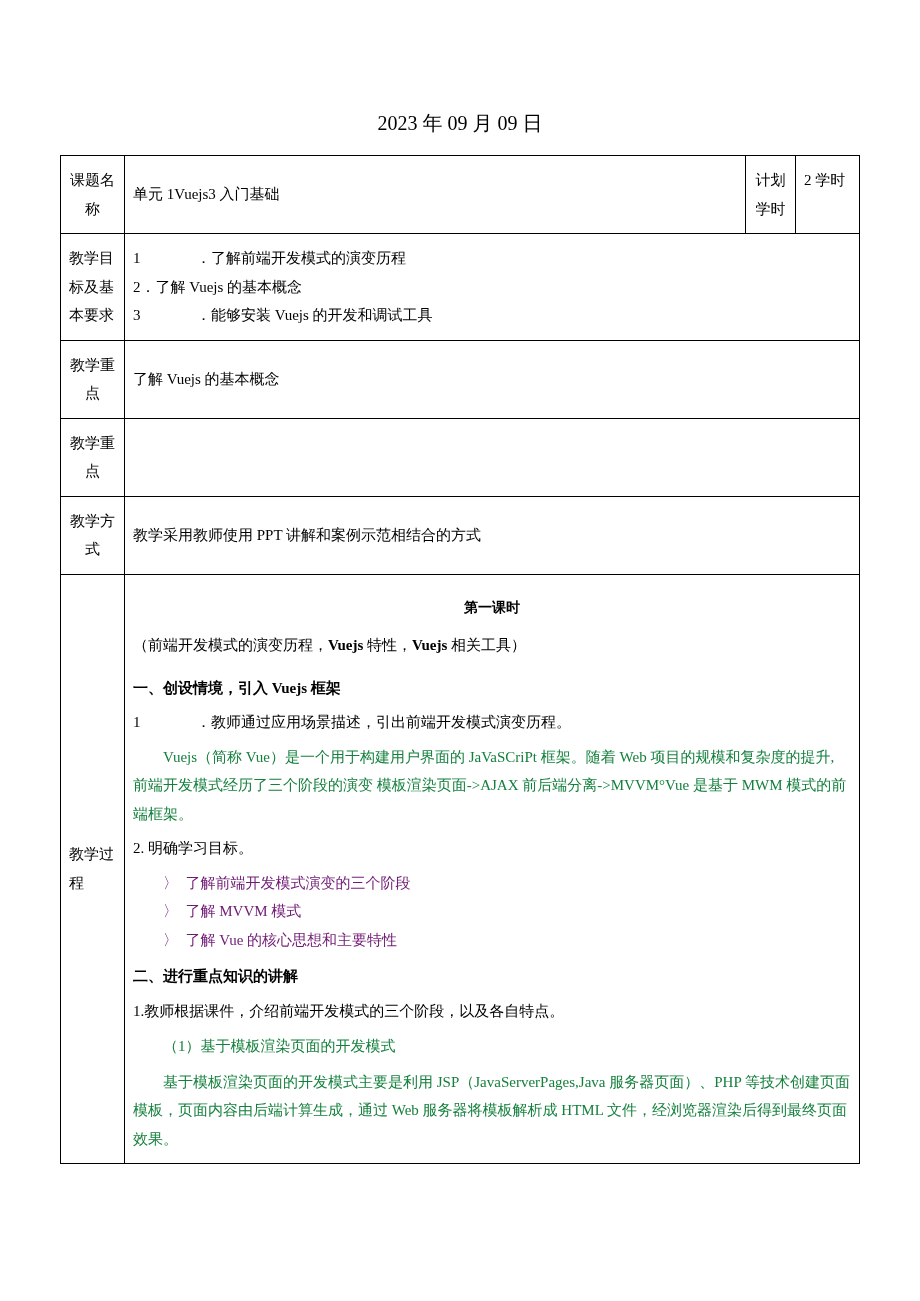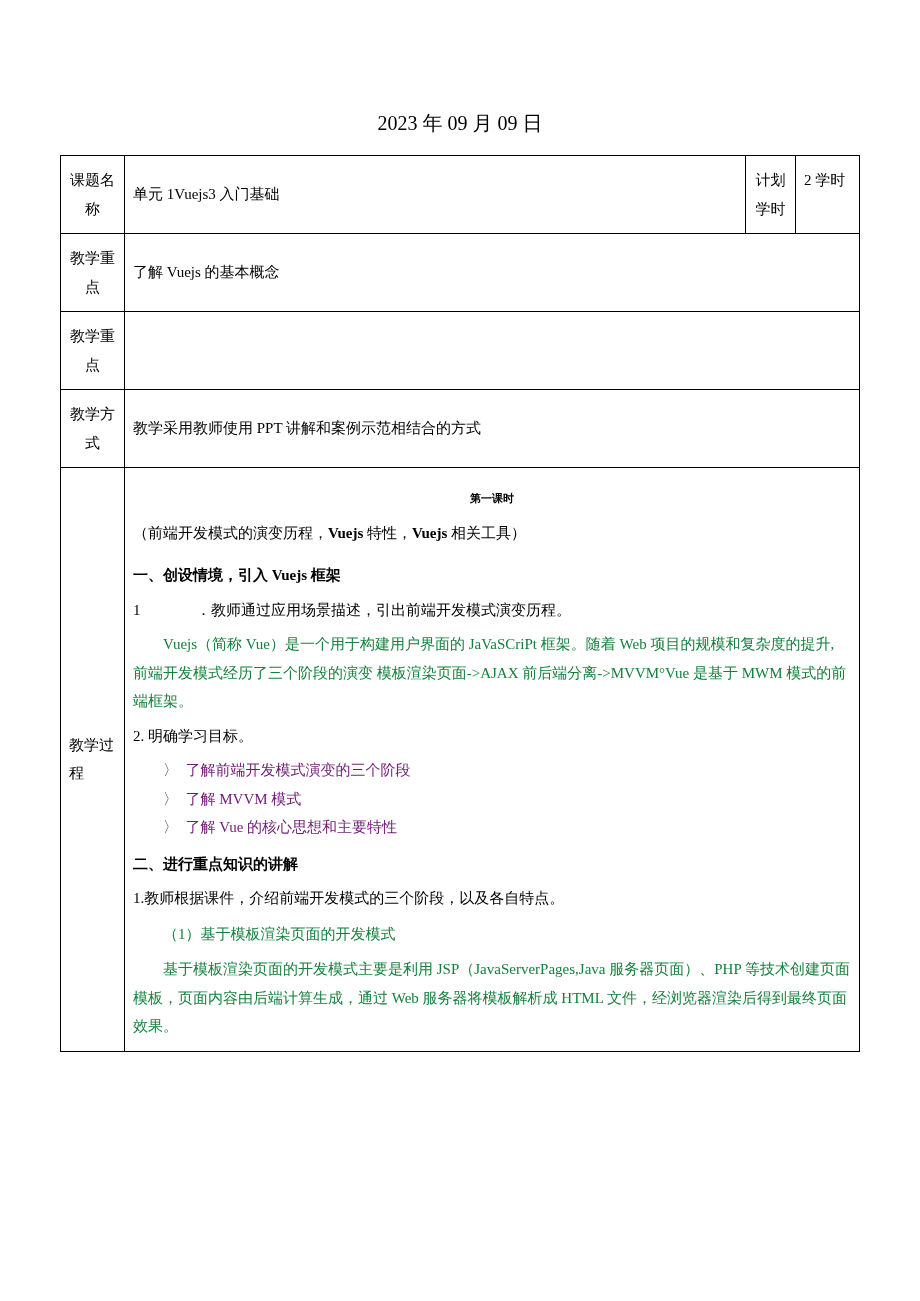--- a/index.html
+++ b/index.html
@@ -50,21 +50,21 @@
   td.plan-val {
     vertical-align: middle;
     width: 60px;
   }
   .indent {
     text-indent: 2em;
   }
   .section-title {
     text-align: center;
     font-weight: bold;
-    font-size: 11px;
+    font-size: 14px;
     margin: 10px 0;
   }
   .sub-title {
     text-align: left;
     margin-bottom: 14px;
   }
   .bold {
     font-weight: bold;
   }
   .heading-row {
@@ -107,20 +107,37 @@
 
     <tbody>
         <tr>
       <td class="label">课题名称</td>
       <td style="vertical-align:middle">单元 1Vuejs3 入门基础</td>
       <td class="plan-label">计划学时</td>
       <td class="plan-val">2 学时</td>
     </tr>
 
 
+    <tr>
+      <td class="label-left">教学目标及基本要求</td>
+      <td colspan="3">
+        <div class="num-line">
+          <span class="n">1</span>
+          <span style="flex:1;text-indent:3em">．了解前端开发模式的演变历程</span>
+        </div>
+        <div class="num-line">
+          <span>2．</span>
+          <span>了解 Vuejs 的基本概念</span>
+        </div>
+        <div class="num-line">
+          <span class="n">3</span>
+          <span style="flex:1;text-indent:3em">．能够安装 Vuejs 的开发和调试工具</span>
+        </div>
+      </td>
+    </tr>
 
     <tr>
       <td class="label">教学重点</td>
       <td colspan="3" style="vertical-align:middle">了解 Vuejs 的基本概念</td>
     </tr>
 
     <tr>
       <td class="label">教学重点</td>
       <td colspan="3" style="height:34px"></td>
     </tr>

